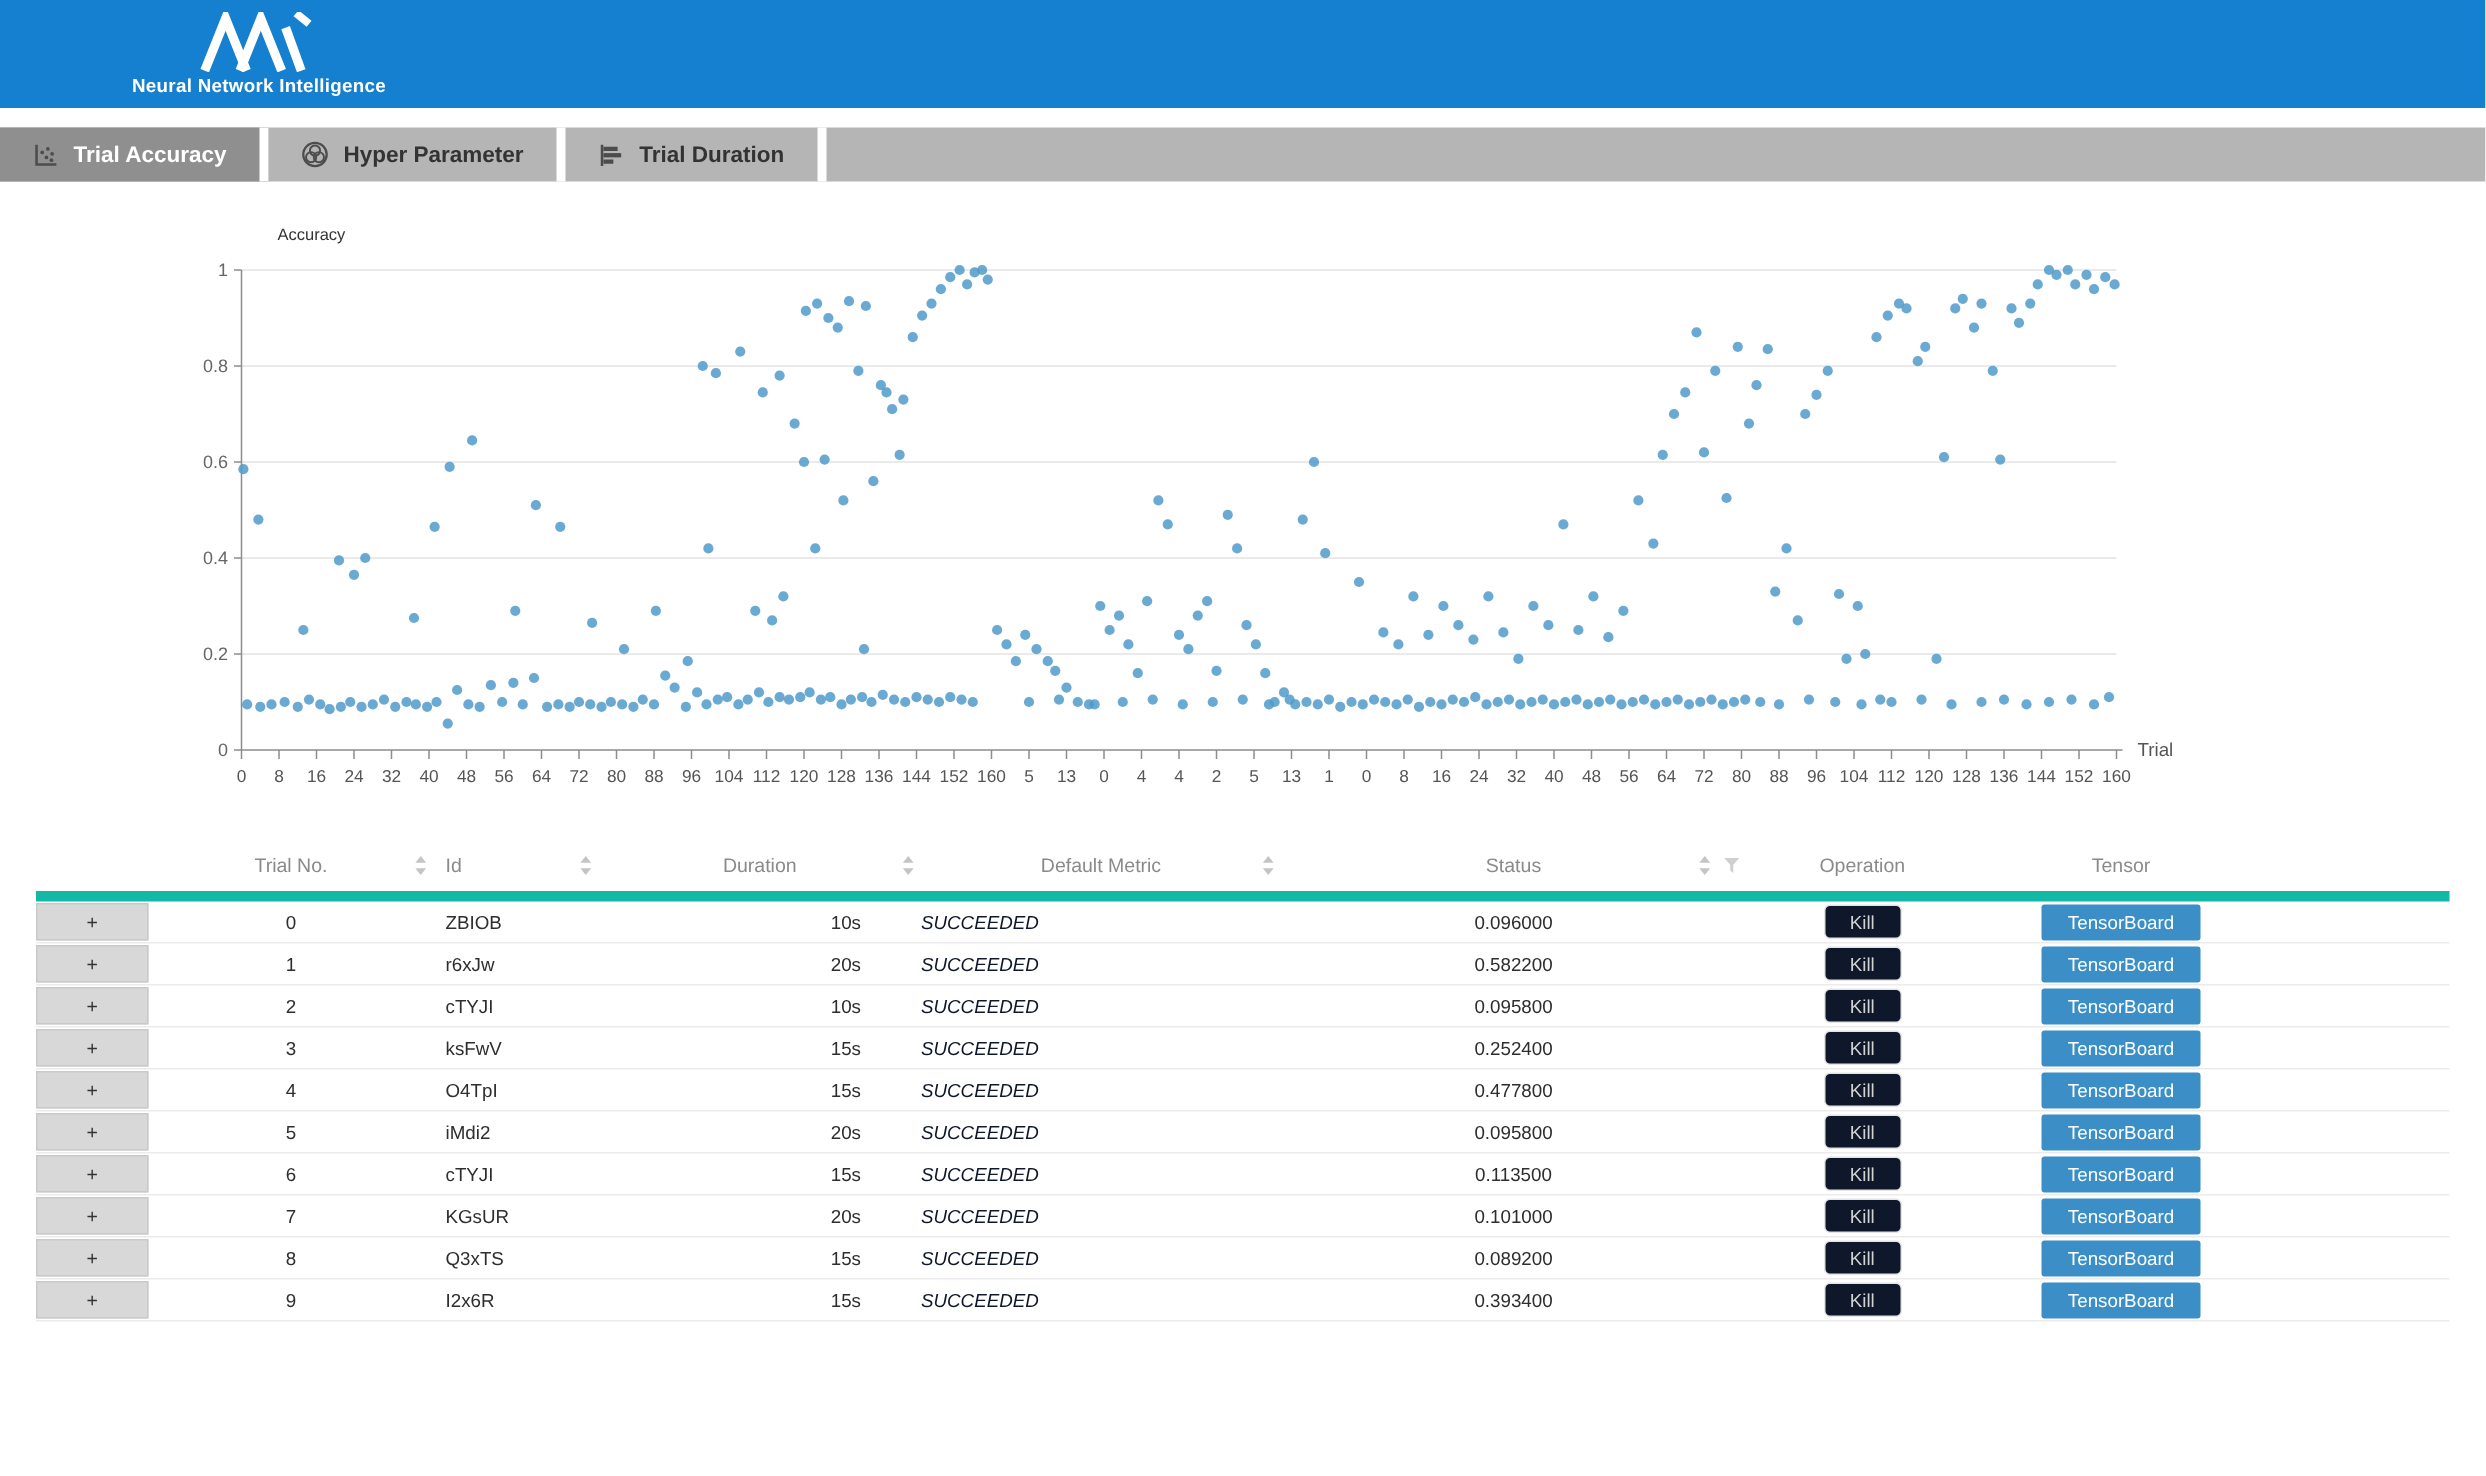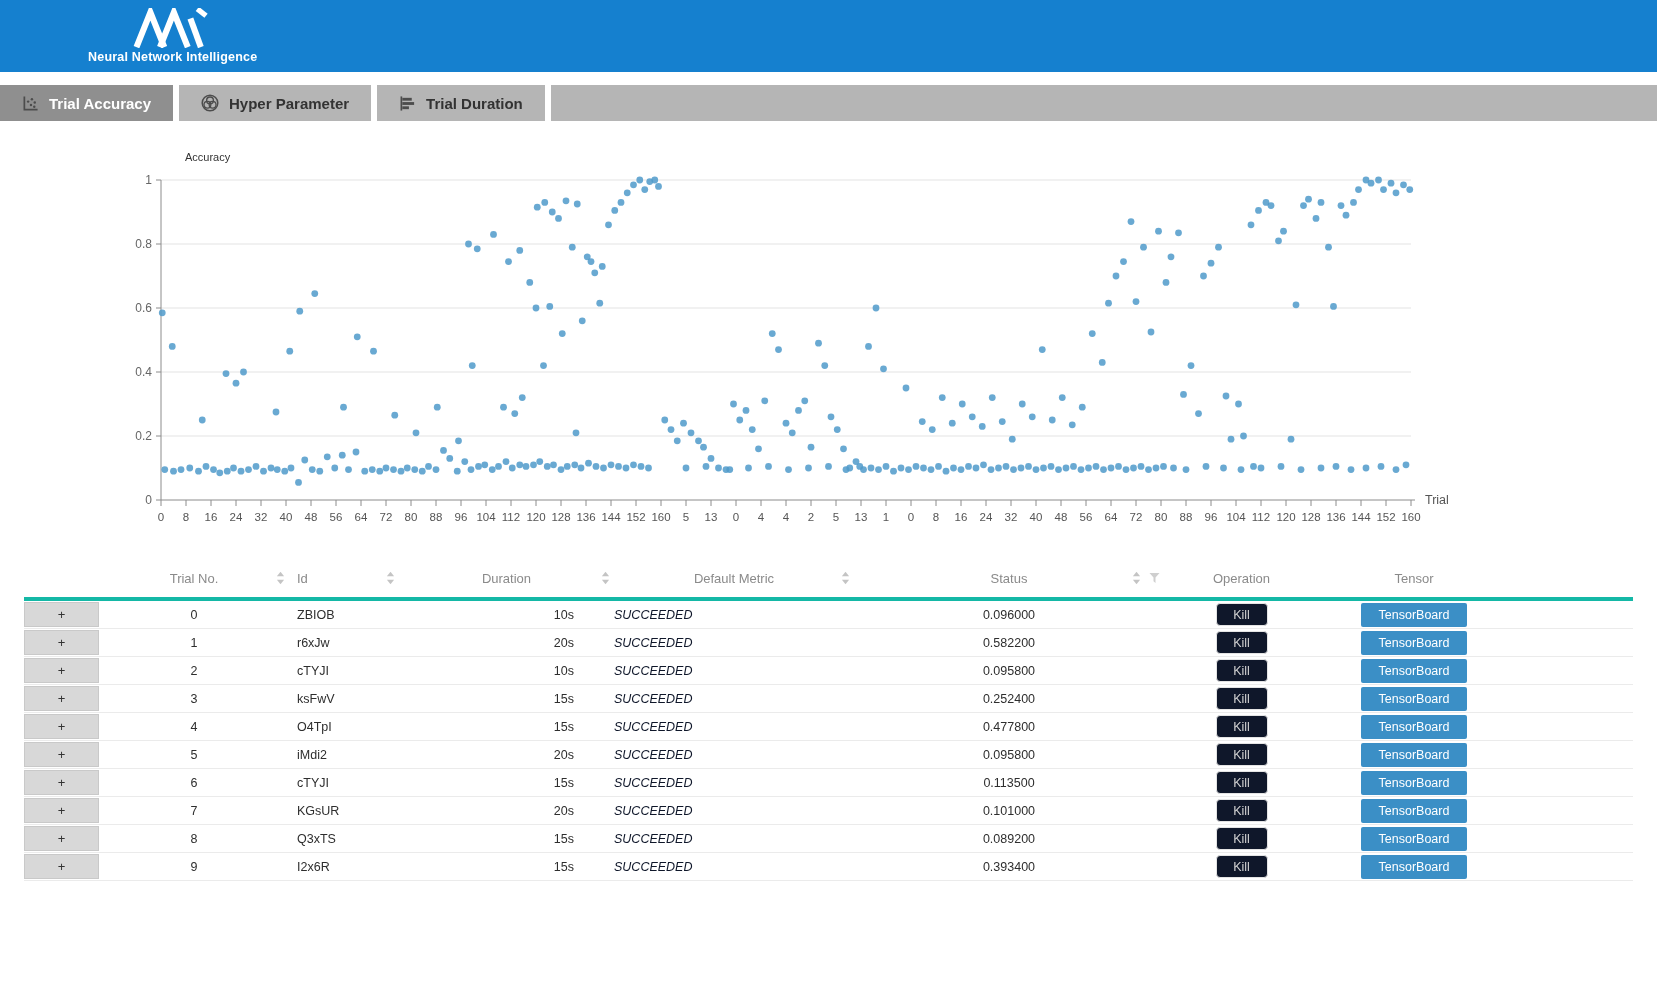--- a/index.html
+++ b/index.html
@@ -29,21 +29,21 @@
   .chart-svg text { font-family:"Liberation Sans",sans-serif; }
 
   
   .section-bar { margin-top:48px; height:38px; background:#b3b3b3; display:flex; align-items:center; }
   .section-bar svg { margin-left:24px; }
   .section-title { margin-left:12px; font-size:15px; font-weight:bold; color:#1d1d1d; }
 
   
   .table { margin:10px 24px 0 24px; }
   .grid { display:grid; grid-template-columns:75px 190px 110px 215px 240px 310px 155px 190px 1fr; align-items:center; }
-  .thead { height:42px; border-bottom:4px solid #14b8a6; }
+  .thead { height:42px; border-bottom:7px solid #14b8a6; }
   .hcell { position:relative; font-size:13px; color:#8a8a8a; text-align:center; height:100%; display:flex; align-items:center; justify-content:center; }
   .hcell.left { justify-content:flex-start; padding-left:8px; }
   .icon-right { position:absolute; right:4px; top:50%; transform:translateY(-50%); display:flex; gap:8px; align-items:center; cursor:pointer; }
   .trow { height:28px; border-bottom:1px solid #ebebeb; font-size:12.5px; color:#2e2e2e; }
   .c-exp { padding:1px 0; height:100%; }
   .expander { width:100%; height:100%; background:#d8d8d8; border:1px solid #c9c9c9; font-size:13px; color:#333; cursor:pointer; }
   .c-no { text-align:center; }
   .c-id { text-align:left; padding-left:8px; }
   .c-dur { text-align:right; padding-right:40px; }
   .c-status { text-align:left; color:#0f172a;font-style:italic; }

